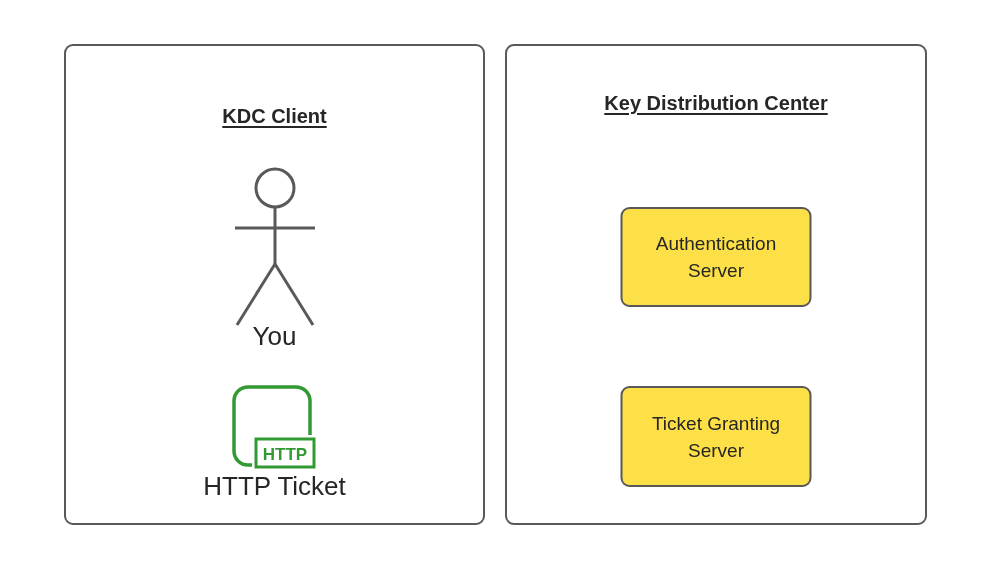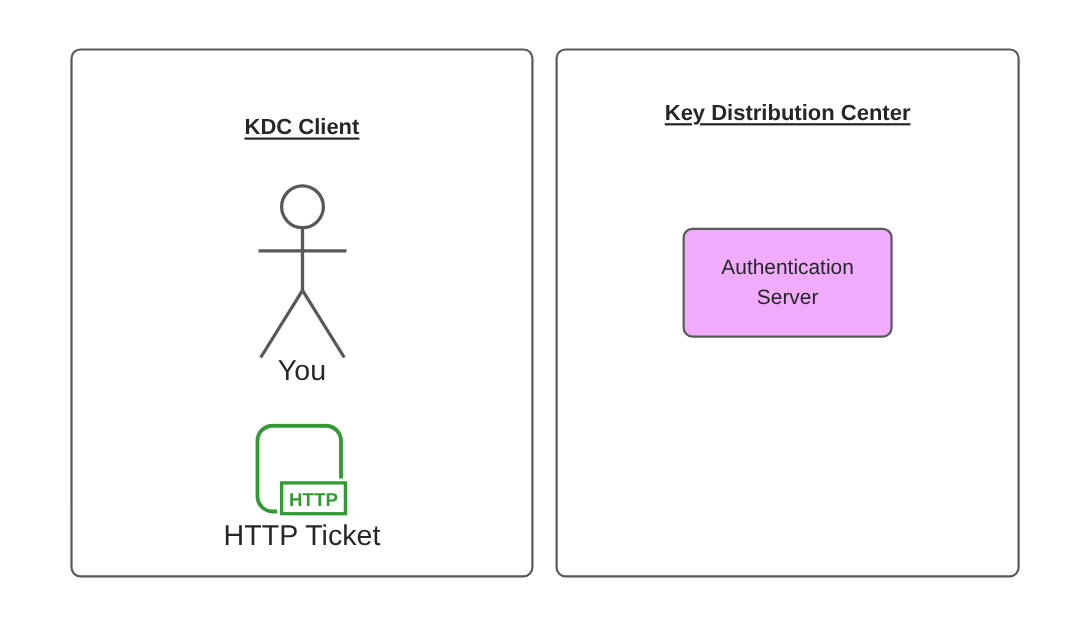--- a/index.html
+++ b/index.html
@@ -73,21 +73,21 @@
 
   .http-icon-svg { top: 339px; }
 
   .server-box {
     position: absolute;
     left: 50%;
     transform: translateX(-50%);
     width: 191px;
     border: 2.5px solid #595959;
     border-radius: 9px;
-    background: #f0abfc;
+    background: #fde047;
     box-sizing: border-box;
     display: flex;
     align-items: center;
     justify-content: center;
     text-align: center;
     font-size: 19px;
     line-height: 27px;
     color: #262626;
     padding: 0 22px;
   }
@@ -122,15 +122,18 @@
     <div class="diagram-label http-service-label">HTTP Ticket</div>
   </section>
 
   <section class="panel right">
     <h2 class="panel-title">Key Distribution Center</h2>
 
     <div class="server-box auth">
       <span>Authentication Server</span>
     </div>
 
+    <div class="server-box ticket">
+      <span>Ticket Granting Server</span>
+    </div>
   </section>
 
 </div>
 
 </body></html>

